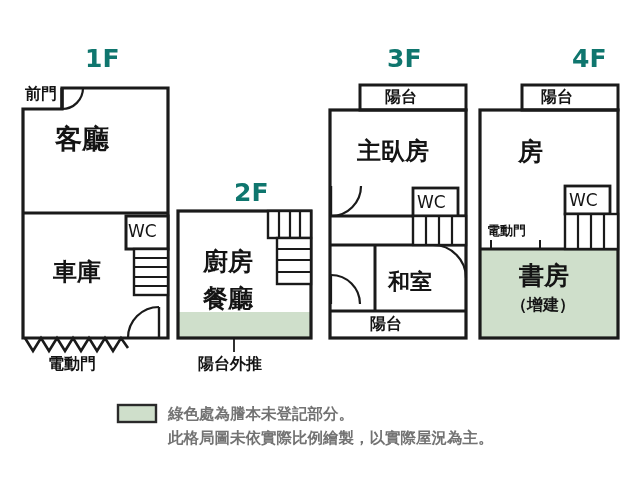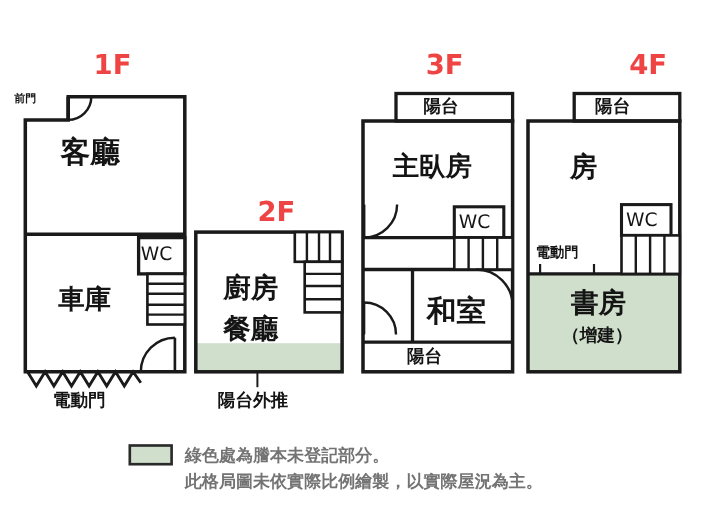--- a/index.html
+++ b/index.html
@@ -19,21 +19,21 @@
     position: absolute;
     left: 0; top: 0;
     width: 640px;
     height: 480px;
   }
   .floor-label {
     position: absolute;
     font-size: 25px;
     font-weight: bold;
     letter-spacing: 0px;
-    color: #ef4444;
+    color: #0f766e;
     font-family: "DejaVu Sans", "Liberation Sans", sans-serif;
     line-height: 1;
     white-space: nowrap;
   }
   .room-name {
     position: absolute;
     font-weight: bold;
     color: #141414;
     white-space: nowrap;
     line-height: 1.05;
@@ -152,31 +152,31 @@
       <line x1="491" y1="240" x2="491" y2="249" stroke="#1a1a1a" stroke-width="2"></line>
       <line x1="540" y1="240" x2="540" y2="249" stroke="#1a1a1a" stroke-width="2"></line>
     </g>
 
     <rect x="118" y="405" width="38" height="17" fill="#cfdfcb" stroke="#2a2a2a" stroke-width="2.4"></rect>
   </svg>
 
   <div class="room-name" style="left:55px; top:125px; width:82px; font-size:27px;">客廳</div>
   <div class="room-name" style="left:53px; top:260px; width:66px; font-size:24px;">車庫</div>
   <div class="room-name" style="left:128px; top:223px; width:38px; font-size:17px; font-weight:normal;">WC</div>
-  <div class="room-name" style="left:13px; top:86px; width:45px; font-size:10px; text-align:left;">前門</div>
+  <div class="room-name" style="left:25px; top:86px; width:45px; font-size:16px; text-align:left;">前門</div>
   <div class="room-name" style="left:48px; top:356px; width:72px; font-size:16px;">電動門</div>
 
   <div class="room-name" style="left:203px; top:249px; width:66px; font-size:25px;">廚房</div>
   <div class="room-name" style="left:203px; top:286px; width:66px; font-size:25px;">餐廳</div>
   <div class="room-name" style="left:198px; top:356px; width:75px; font-size:16px;">陽台外推</div>
 
   <div class="room-name" style="left:385px; top:89px; width:57px; font-size:16px;">陽台</div>
   <div class="room-name" style="left:357px; top:139px; width:83px; font-size:24px;">主臥房</div>
   <div class="room-name" style="left:417px; top:194px; width:38px; font-size:17px; font-weight:normal;">WC</div>
-  <div class="room-name" style="left:388px; top:270px; width:58px; font-size:27px;">和室</div>
+  <div class="room-name" style="left:388px; top:270px; width:58px; font-size:22px;">和室</div>
   <div class="room-name" style="left:370px; top:316px; width:57px; font-size:16px;">陽台</div>
 
   <div class="room-name" style="left:541px; top:89px; width:57px; font-size:16px;">陽台</div>
   <div class="room-name" style="left:518px; top:139px; width:42px; font-size:25px;">房</div>
   <div class="room-name" style="left:569px; top:192px; width:38px; font-size:17px; font-weight:normal;">WC</div>
   <div class="room-name" style="left:487px; top:224px; width:52px; font-size:13px;">電動門</div>
   <div class="room-name" style="left:511px; top:297px; width:78px; font-size:16px;">（增建）</div>
   <div class="room-name" style="left:519px; top:263px; width:62px; font-size:25px;">書房</div>
 
   <div class="legend-text" style="left:168px; top:403px;">綠色處為謄本未登記部分。</div>

